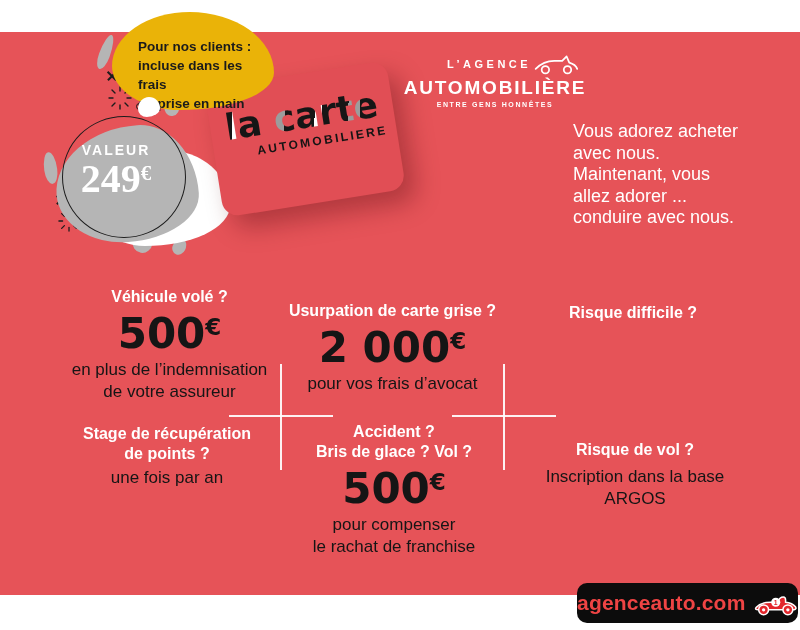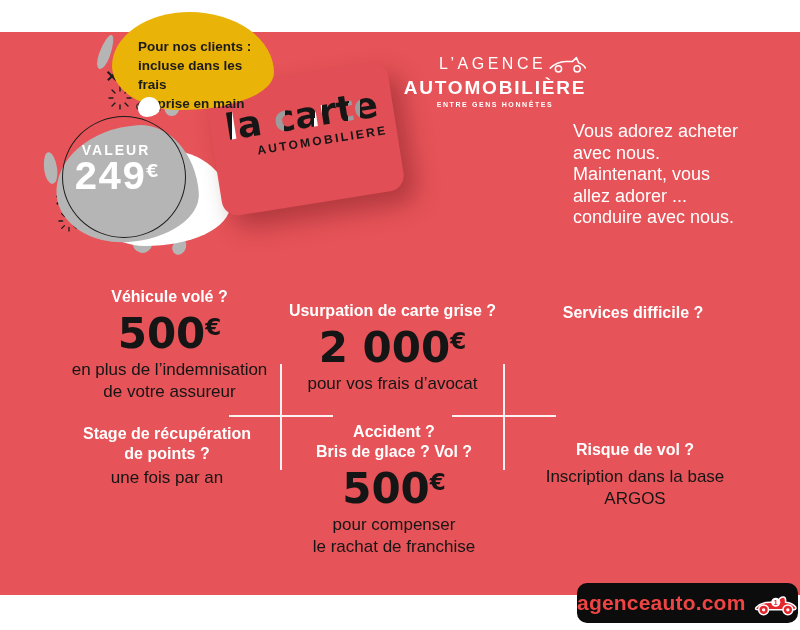--- a/index.html
+++ b/index.html
@@ -29,41 +29,41 @@
 
   
   .val-ring{position:absolute;left:62px;top:116px;width:124px;height:122px;border:1.5px solid #1c1c1c;
           border-radius:50%;z-index:3;background:transparent;}
   .val-white{position:absolute;left:88px;top:150px;width:142px;height:96px;background:#ffffff;
           border-radius:55% 45% 60% 40% / 50% 58% 42% 50%;z-index:1;}
   .val-gray{position:absolute;left:56px;top:126px;width:142px;height:116px;background:#b5b5b5;
           border-radius:60% 40% 52% 48% / 55% 62% 38% 45%;z-index:2;transform:rotate(-4deg);}
   .val-text{position:absolute;left:64px;top:142px;width:104px;text-align:center;z-index:3;color:#ffffff;}
   .val-label{font-size:14px;font-weight:600;letter-spacing:2px;}
-  .val-amount{font-family:Liberation Mono, monospace;font-size:40px;font-weight:800;line-height:1.05;}
+  .val-amount{font-family:Liberation Serif, serif;font-size:40px;font-weight:800;line-height:1.05;}
   .val-cur{font-size:21px;position:relative;top:-12px;font-weight:800;}
 
   
   .card{position:absolute;left:213px;top:74px;width:184px;height:130px;background:#e14e55;
         border-radius:16px;transform:rotate(-9deg);z-index:2;
         box-shadow:10px 14px 24px rgba(80,10,14,0.35);text-align:center;}
   .card-line1{margin-top:24px;font-family:"DejaVu Sans",sans-serif;font-size:36px;font-weight:800;
         letter-spacing:0px;line-height:1;
         background-image:linear-gradient(100deg,#161616 0%,#161616 13%,#ffffff 13%,#ffffff 17%,
           #161616 17%,#161616 33%,#9c9c9c 33%,#9c9c9c 41%,#161616 41%,#161616 57%,#ffffff 57%,
           #ffffff 61%,#161616 61%,#161616 75%,#9c9c9c 75%,#9c9c9c 81%,#161616 81%,#161616 100%);
         -webkit-background-clip:text;background-clip:text;color:transparent;
         -webkit-text-fill-color:transparent;}
   .card-line2{margin-top:2px;margin-left:34px;font-size:12px;font-weight:700;letter-spacing:2.4px;
         color:#141414;}
 
   
   .logo{position:absolute;left:403px;top:52px;width:184px;z-index:3;color:#ffffff;text-align:center;}
   .logo-top{display:flex;align-items:center;justify-content:center;margin-left:36px;gap:2px;}
-  .logo-agence{font-size:16px;font-weight:400;letter-spacing:3.5px;}
+  .logo-agence{font-size:11px;font-weight:700;letter-spacing:3.5px;}
   .logo-name{font-size:19px;font-weight:700;letter-spacing:1.8px;margin-top:1px;}
   .logo-tagline{font-size:7px;font-weight:700;letter-spacing:1.6px;margin-top:2px;}
 
   
   .heading{position:absolute;left:378px;top:112px;width:182px;text-align:right;color:#141414;
         font-size:31px;font-weight:600;line-height:1.1;letter-spacing:-0.2px;white-space:pre-line;}
   .intro{position:absolute;left:573px;top:121px;width:220px;color:#ffffff;font-size:18px;
         font-weight:500;line-height:1.2;white-space:pre-line;}
 
   
@@ -194,21 +194,21 @@
     <div class="b-amount"><span>500</span><span class="b-cur">€</span></div>
     <div class="b-desc">en plus de l’indemnisation
 de votre assureur</div>
   </div>
   <div class="benefit b2">
     <div class="b-title">Usurpation de carte grise ?</div>
     <div class="b-amount"><span>2 000</span><span class="b-cur">€</span></div>
     <div class="b-desc">pour vos frais d’avocat</div>
   </div>
   <div class="benefit b3">
-    <div class="b-title">Services difficile ?</div>
+    <div class="b-title">Risque difficile ?</div>
   </div>
   <div class="benefit b4">
     <div class="b-title">Stage de récupération
 de points ?</div>
     <div class="b-desc">une fois par an</div>
   </div>
   <div class="benefit b5">
     <div class="b-title">Accident ?
 Bris de glace ? Vol ?</div>
     <div class="b-amount"><span>500</span><span class="b-cur">€</span></div>

